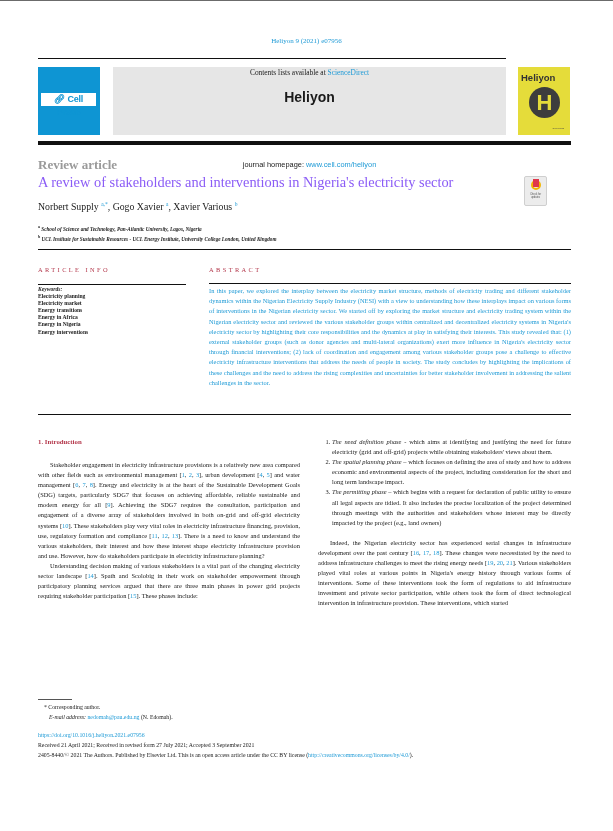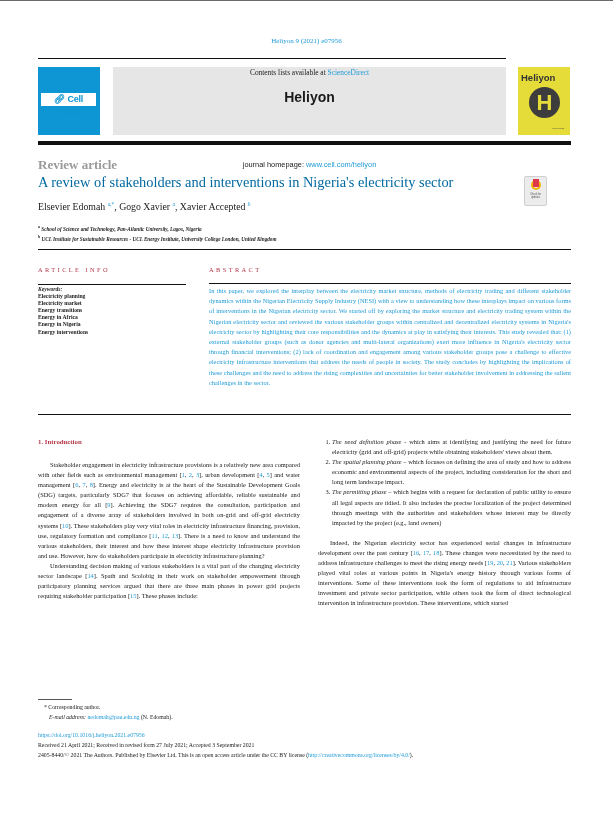--- a/index.html
+++ b/index.html
@@ -23,21 +23,21 @@
   #banner .homepage { position: absolute; left: 0; right: 0; top: 57px; font-family: Liberation Sans, sans-serif; font-size: 7.4px; margin-top: 36px; }
   #heliyon-cover { left: 518px; top: 66px; width: 52px; height: 68px; background: #e5dc3a; }
   #heliyon-cover .cover-title { position: absolute; left: 3px; top: 5px; font-family: "Liberation Sans", sans-serif; font-weight: bold; font-size: 9.5px; color: #333; }
   #heliyon-cover .circle { position: absolute; left: 11px; top: 20px; width: 31px; height: 31px; border-radius: 50%; background: #3d3d3d; color: #e5dc3a;
     font-family: "Liberation Sans", sans-serif; font-weight: bold; font-size: 22px; line-height: 31px; text-align: center; }
   #heliyon-cover .pub { position: absolute; right: 6px; bottom: 5px; font-size: 2.5px; color: #444; font-family: "Liberation Sans", sans-serif; }
   #rule-thick { left: 38px; width: 533px; top: 140px; height: 4px; background: #111; }
 
   
   #article-type { left: 38px; top: 156px; font-size: 13px; color: #9a9a9a; font-weight: bold; }
-  #article-title { left: 38px; top: 173px; font-size: 14.4px; color: #0369a1; white-space: nowrap; }
+  #article-title { left: 38px; top: 173px; font-size: 14.4px; color: #8b5cf6; white-space: nowrap; }
   #check-updates { left: 524px; top: 175px; width: 23px; height: 30px; background: #ececec; border: 1px solid #cfcfcf; border-radius: 2px; box-sizing: border-box; }
   #check-updates .ring { position: absolute; left: 6px; top: 3px; width: 10px; height: 10px; border-radius: 50%; border: 2px solid #f2b600; box-sizing: border-box; }
   #check-updates .flag { position: absolute; left: 8px; top: 2px; width: 6px; height: 8px; background: #e0384b; }
   #check-updates .txt { position: absolute; left: 0; right: 0; top: 16px; font-size: 2.6px; text-align: center; color: #555; font-family: "Liberation Sans", sans-serif; line-height: 3.3px; }
   #authors { left: 38px; top: 200px; font-size: 9.8px; white-space: nowrap; }
   #authors sup { font-size: 5.5px; color: #1e9ad6; vertical-align: 4px; }
   #affils { left: 38px; top: 222px; font-size: 5.2px; font-style: italic; font-weight: bold; line-height: 8px; }
   #affils sup { font-size: 4px; font-style: normal; }
   #rule-affil { left: 38px; width: 533px; top: 248px; height: 1px; background: #111; }
 
@@ -104,25 +104,25 @@
 <div id="check-updates" class="abs">
   <div class="ring"></div>
   <div class="flag"></div>
   <div class="txt">
     <div>Check for</div>
     <div>updates</div>
   </div>
 </div>
 
 <div id="authors" class="abs">
-  <span>Elsevier Edomah</span>
+  <span>Norbert Supply</span>
   <sup>a,*</sup><span>, </span>
   <span>Gogo Xavier</span>
   <sup>a</sup><span>, </span>
-  <span>Xavier Accepted</span>
+  <span>Xavier Various</span>
   <sup>b</sup>
 </div>
 
 <div id="affils" class="abs">
   <div><sup>a</sup> <span>School of Science and Technology, Pan-Atlantic University, Lagos, Nigeria</span></div>
   <div><sup>b</sup> <span>UCL Institute for Sustainable Resources - UCL Energy Institute, University College London, United Kingdom</span></div>
 </div>
 <div id="rule-affil" class="abs"></div>
 
 <div id="info-heading" class="abs section-cap">ARTICLE INFO</div>

